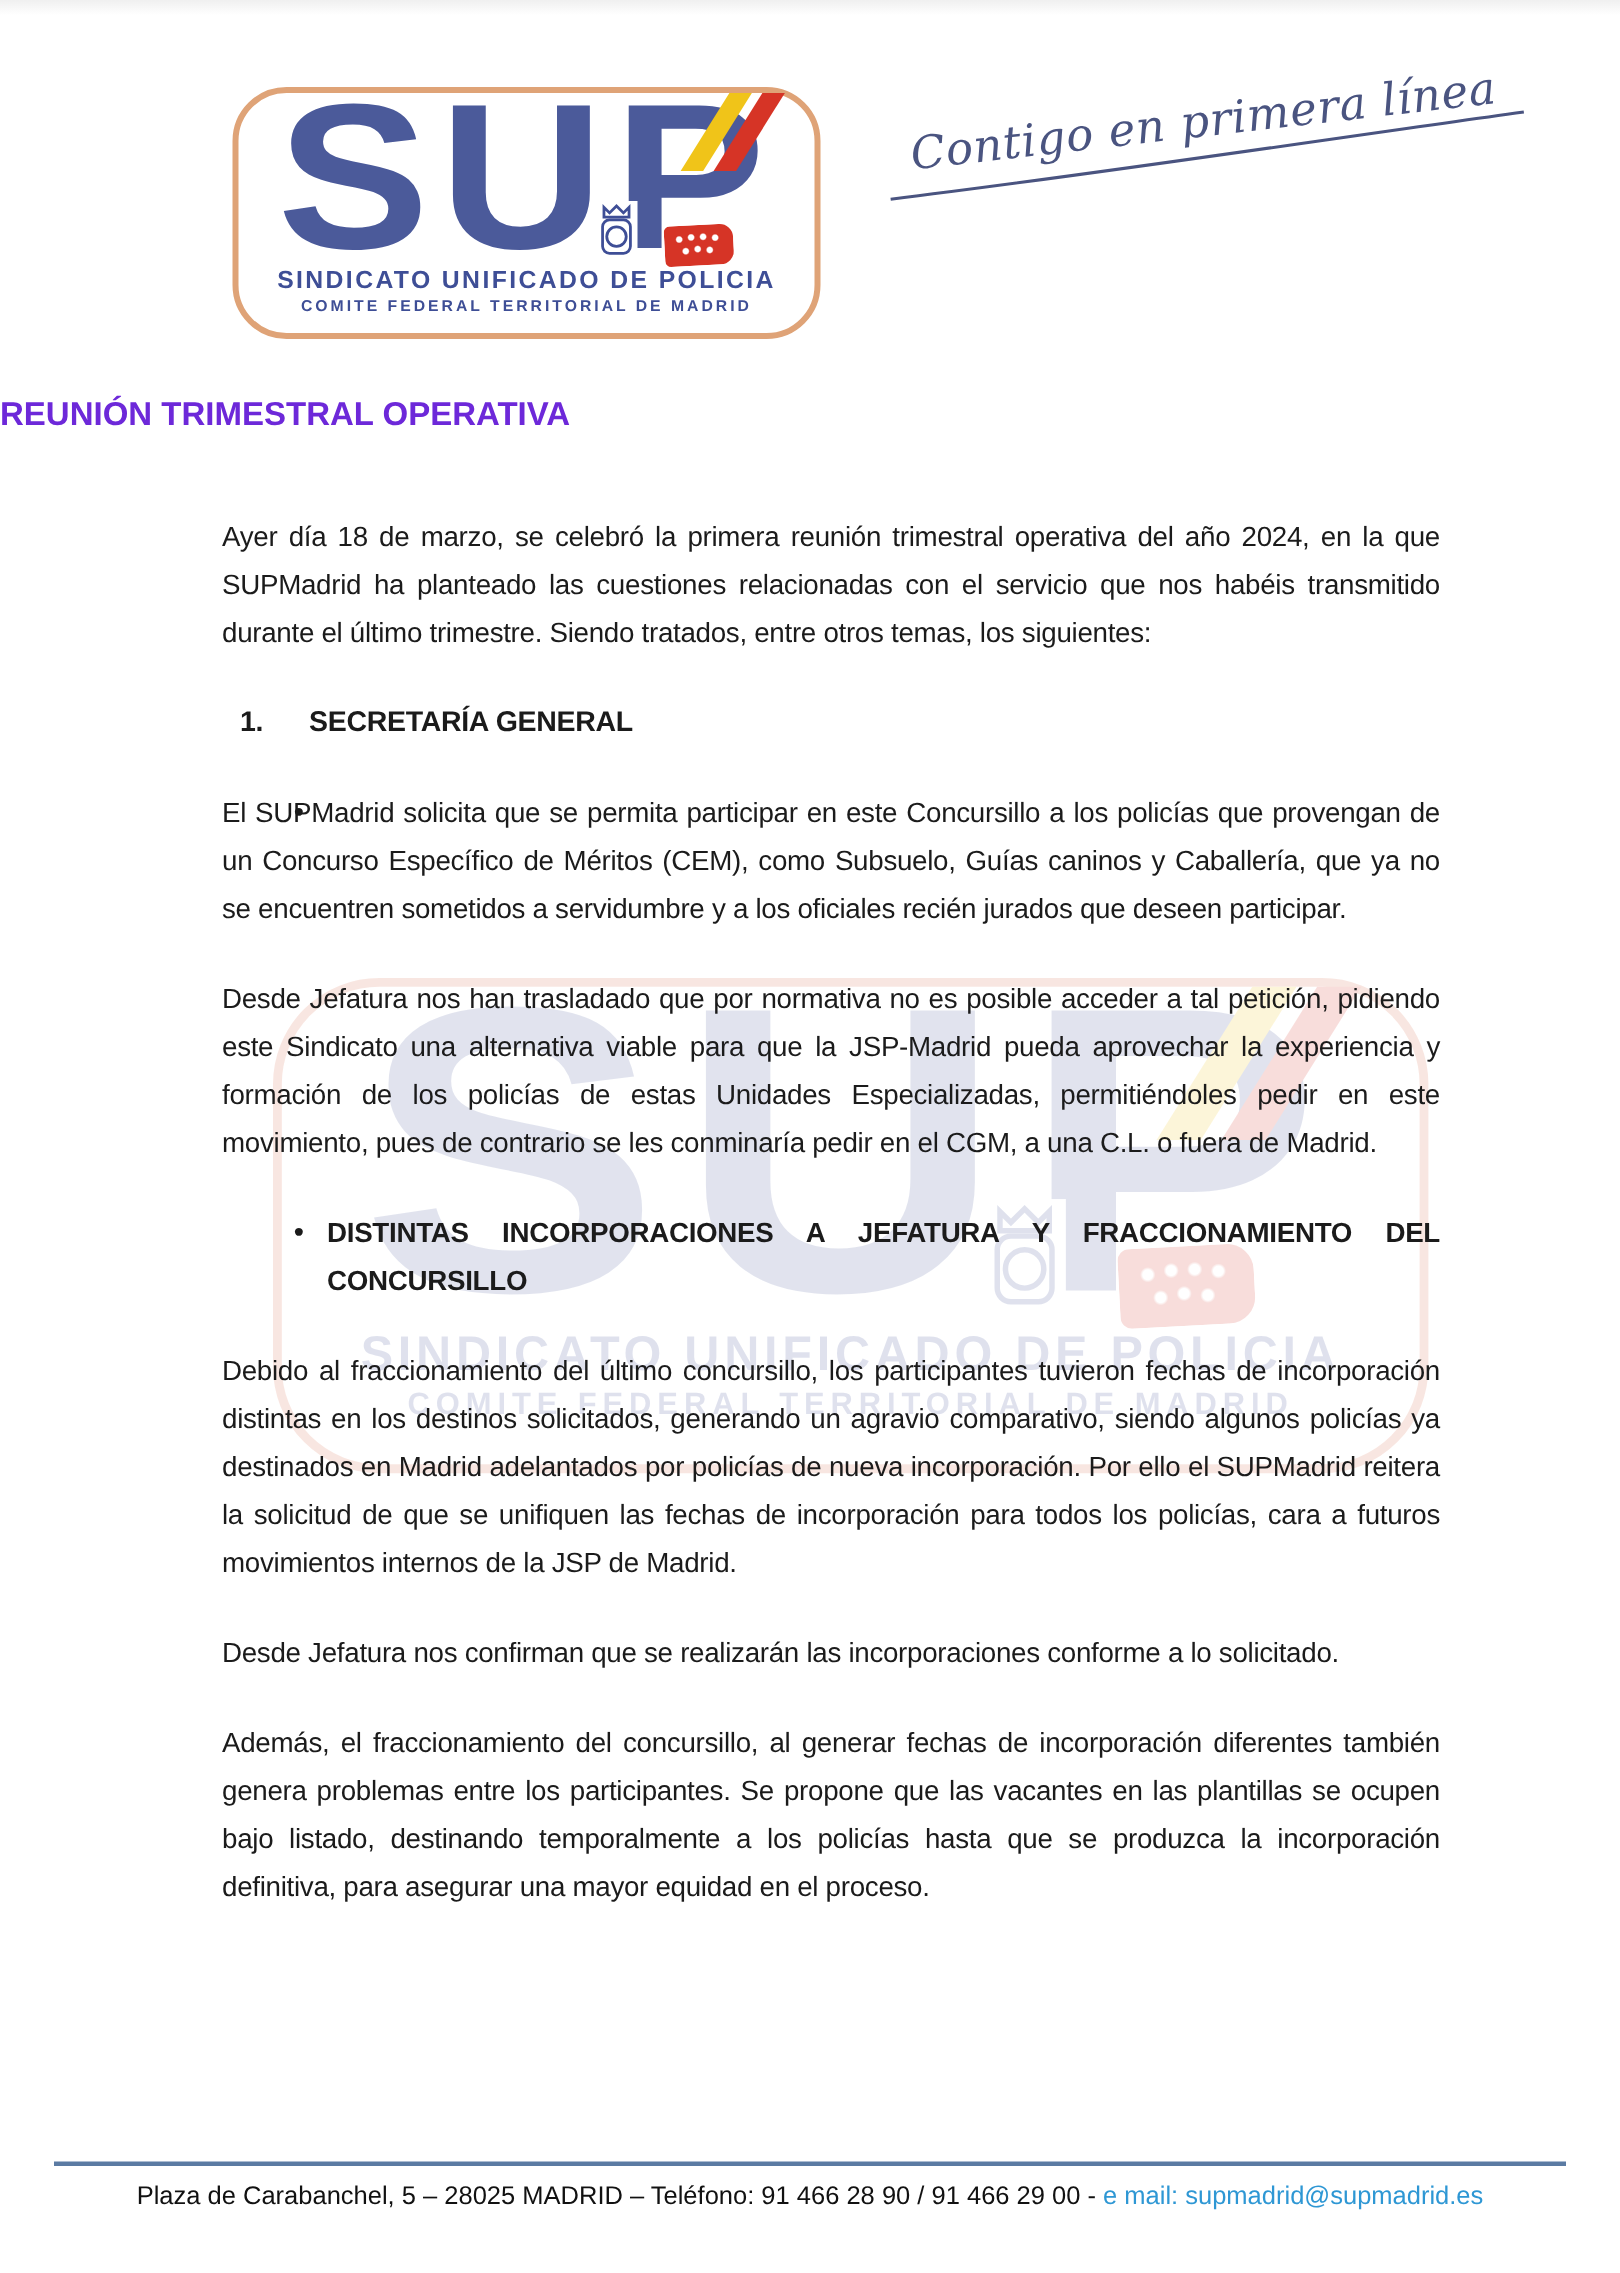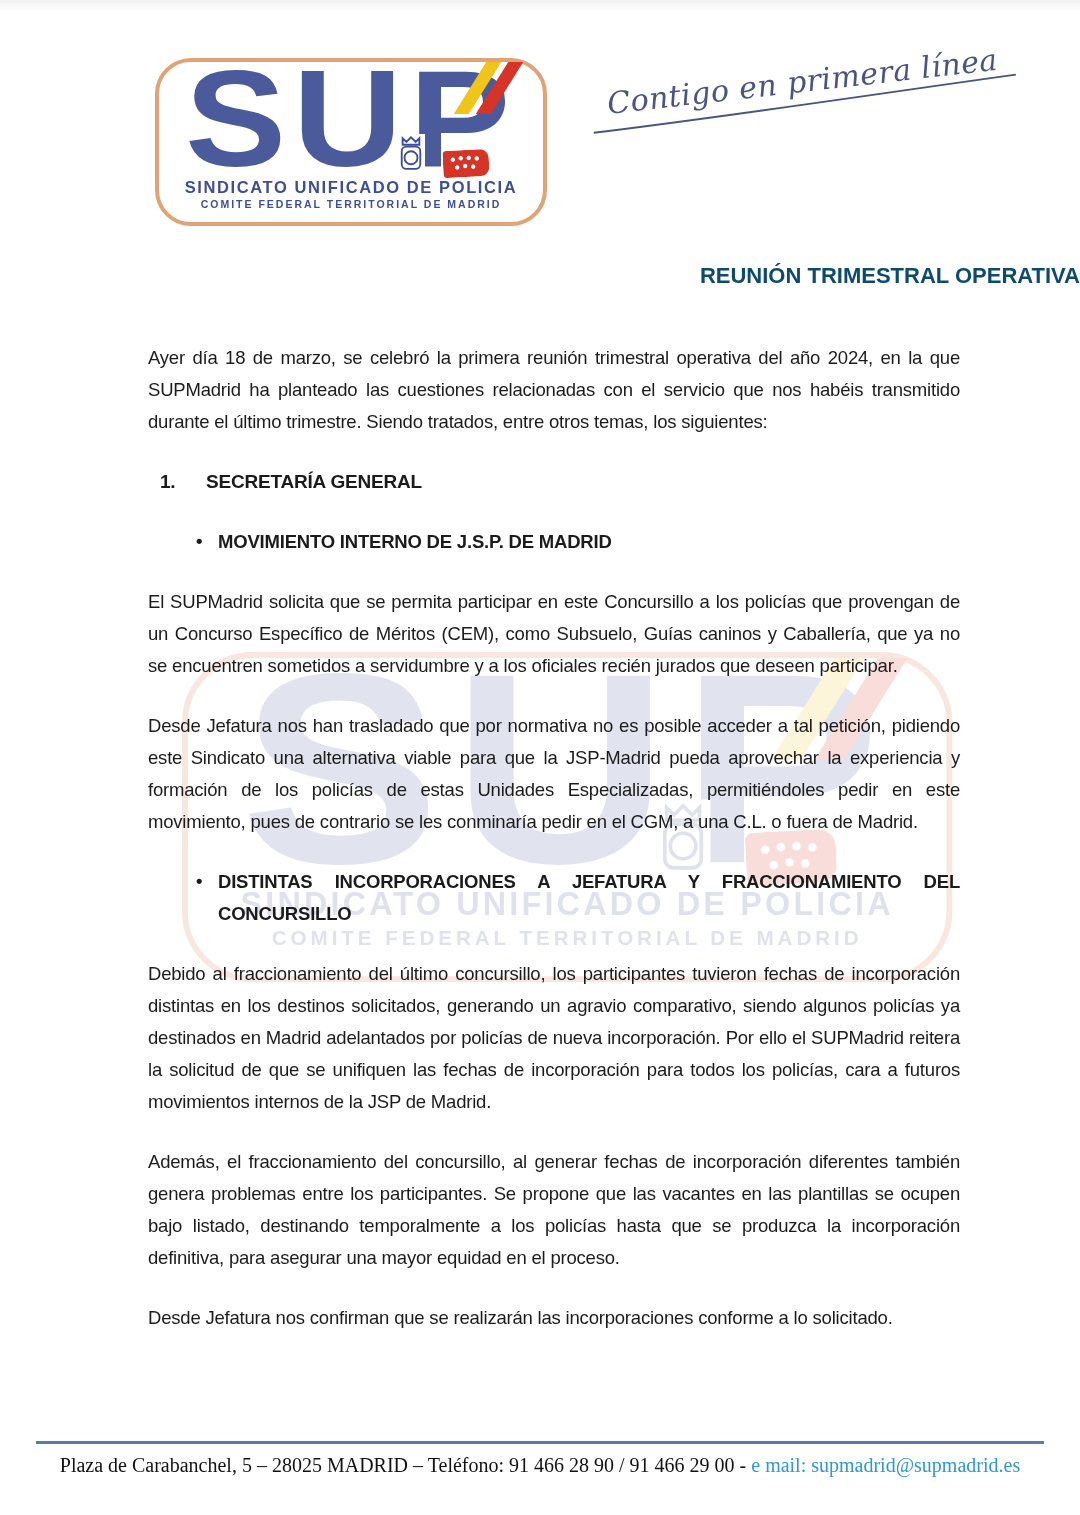--- a/index.html
+++ b/index.html
@@ -62,22 +62,22 @@
     transform:rotate(-6.5deg); transform-origin:left bottom; text-align:center;
   }
   .slogan-text {
     font-family:"DejaVu Serif", serif; font-style:italic; font-size:30px;
     color:#4A5480; letter-spacing:0.5px; white-space:nowrap;
   }
   .slogan-swoosh { display:block; margin-top:-2px; }
 
   
   .doc-title {
-    position:absolute; top:260px; left:0; width:100%; text-align:right; z-index:1;
-    font-weight:bold; font-size:22px; line-height:31px; color:#0c4a6e;
+    position:absolute; top:260px; left:0; width:100%; text-align:left; z-index:1;
+    font-weight:bold; font-size:22px; line-height:31px; color:#6d28d9;
   }
 
   
   .body-col {
     position:absolute; left:148px; top:342px; width:812px; z-index:1;
     font-size:18.5px; line-height:32px; letter-spacing:-0.2px;
   }
   .para { text-align:justify; margin-bottom:28px; }
   .para b, .bold { font-weight:normal; }
   .section-head {
@@ -88,21 +88,21 @@
   .bullet-row .dot { position:absolute; left:48px; top:-1px; }
   .bullet-row.justify { text-align:justify; }
 
   
   .footer-rule {
     position:absolute; left:36px; top:1441px; width:1008px; height:3px;
     background:#5B7BA3; z-index:1;
   }
   .footer-text {
     position:absolute; top:1454px; left:0; width:100%; text-align:center;
-    font-size:20px; color:#111; z-index:1;font-family:Liberation Serif, serif;
+    font-size:17px; color:#111; z-index:1;
   }
   .footer-email { color:#2E97D4; text-decoration:none; }
 </style>
 </head>
 <body>
 
 <div class="scan-edge"></div>
 
 <div class="logo" id="header-logo">
   <div class="sup-row">
@@ -159,36 +159,35 @@
 
   <p class="para">Ayer día 18 de marzo, se celebró la primera reunión trimestral operativa del año 2024, en la que SUPMadrid ha planteado las cuestiones relacionadas con el servicio que nos habéis transmitido durante el último trimestre. Siendo tratados, entre otros temas, los siguientes:</p>
 
   <div class="section-head">
     <span class="section-num">1.</span>
     <span>SECRETARÍA GENERAL</span>
   </div>
 
   <div class="bullet-row">
     <span class="dot">•</span>
-    <span>MOVIMIENTO INTERNO DE J.S.P. DE MADRID</span>
   </div>
 
   <p class="para">El SUPMadrid solicita que se permita participar en este Concursillo a los policías que provengan de un Concurso Específico de Méritos (CEM), como Subsuelo, Guías caninos y Caballería, que ya no se encuentren sometidos a servidumbre y a los oficiales recién jurados que deseen participar.</p>
 
   <p class="para"><b>Desde Jefatura nos han trasladado que por normativa no es posible acceder a tal petición,</b><span> pidiendo este Sindicato una alternativa viable para que la JSP-Madrid pueda aprovechar la experiencia y formación de los policías de estas Unidades Especializadas, permitiéndoles pedir en este movimiento, pues de contrario se les conminaría pedir en el CGM, a una C.L. o fuera de Madrid.</span></p>
 
   <div class="bullet-row justify">
     <span class="dot">•</span>
     <span>DISTINTAS INCORPORACIONES A JEFATURA Y FRACCIONAMIENTO DEL CONCURSILLO</span>
   </div>
 
   <p class="para"><span>Debido al </span><b>fraccionamiento del último concursillo</b><span>, los participantes tuvieron fechas de incorporación distintas en los destinos solicitados, generando un agravio comparativo, siendo algunos policías ya destinados en Madrid adelantados por policías de nueva incorporación. Por ello el SUPMadrid </span><b>reitera la solicitud</b><span> de que se unifiquen las fechas de incorporación para todos los policías, cara a futuros movimientos internos de la JSP de Madrid.</span></p>
 
+  <p class="para bold">Desde Jefatura nos confirman que se realizarán las incorporaciones conforme a lo solicitado.</p>
+
   <p class="para">Además, el fraccionamiento del concursillo, al generar fechas de incorporación diferentes también genera problemas entre los participantes. Se propone que las vacantes en las plantillas se ocupen bajo listado, destinando temporalmente a los policías hasta que se produzca la incorporación definitiva, para asegurar una mayor equidad en el proceso.</p>
-
-  <p class="para bold">Desde Jefatura nos confirman que se realizarán las incorporaciones conforme a lo solicitado.</p>
 
 </div>
 
 <div class="footer-rule"></div>
 <div class="footer-text">
   <span>Plaza de Carabanchel, 5 – 28025 MADRID – Teléfono: 91 466 28 90 / 91 466 29 00 - </span><span class="footer-email">e mail: supmadrid@supmadrid.es</span>
 </div>
 
 </body></html>

